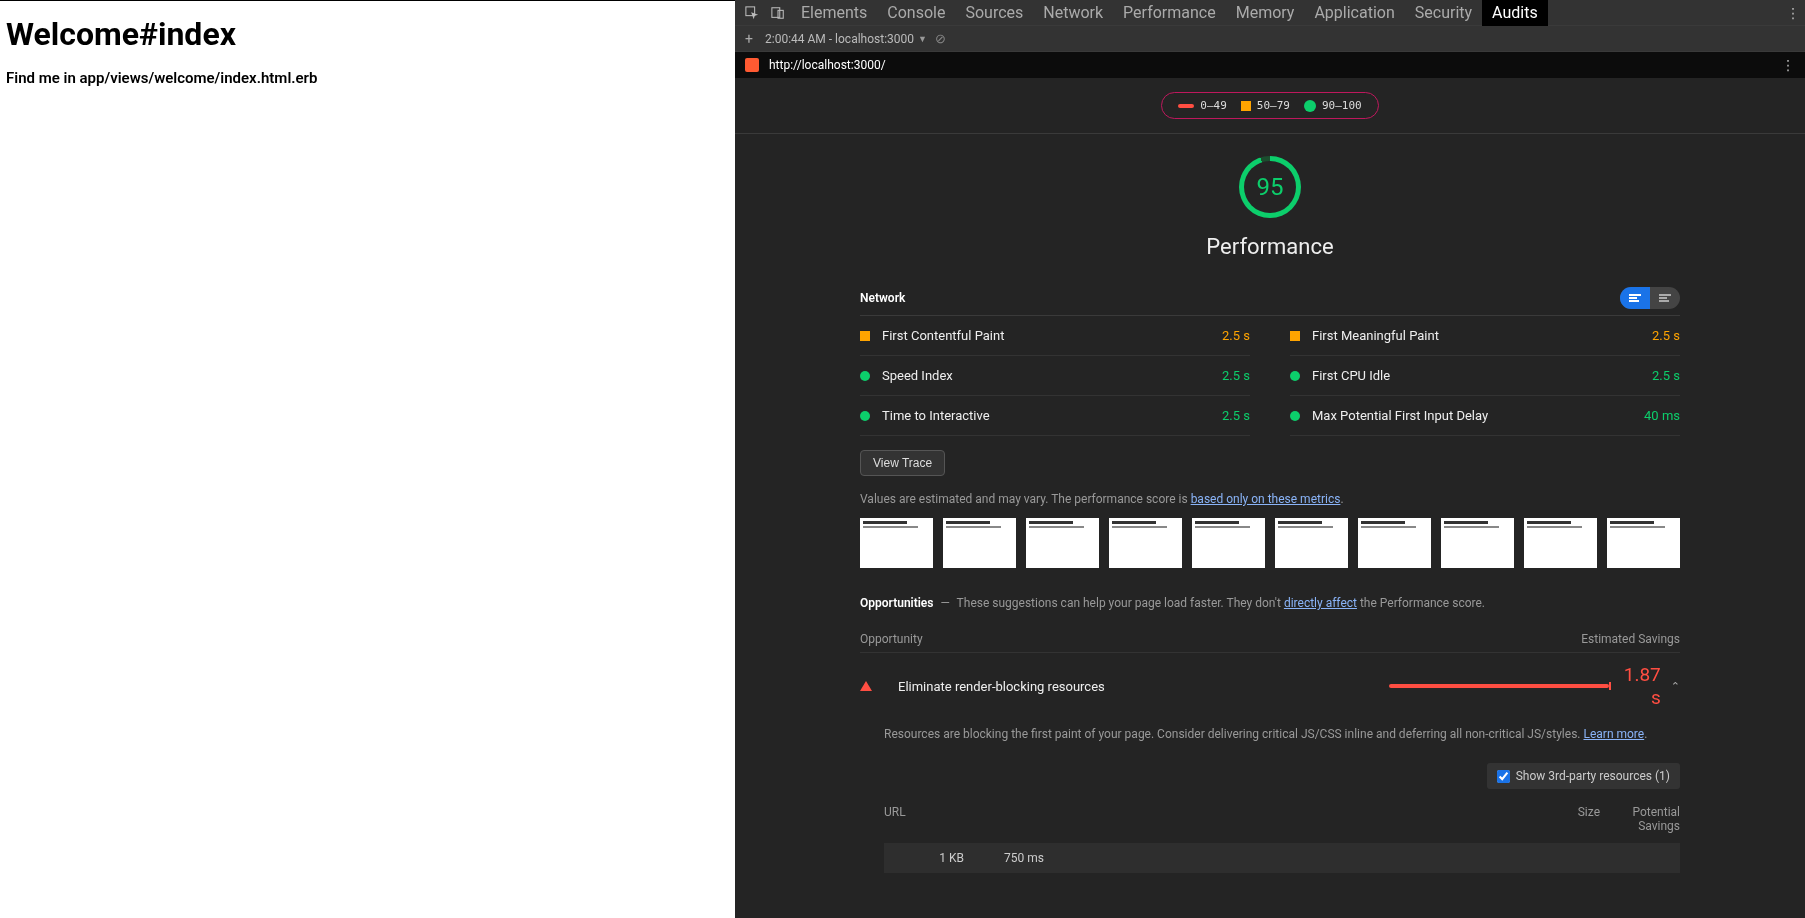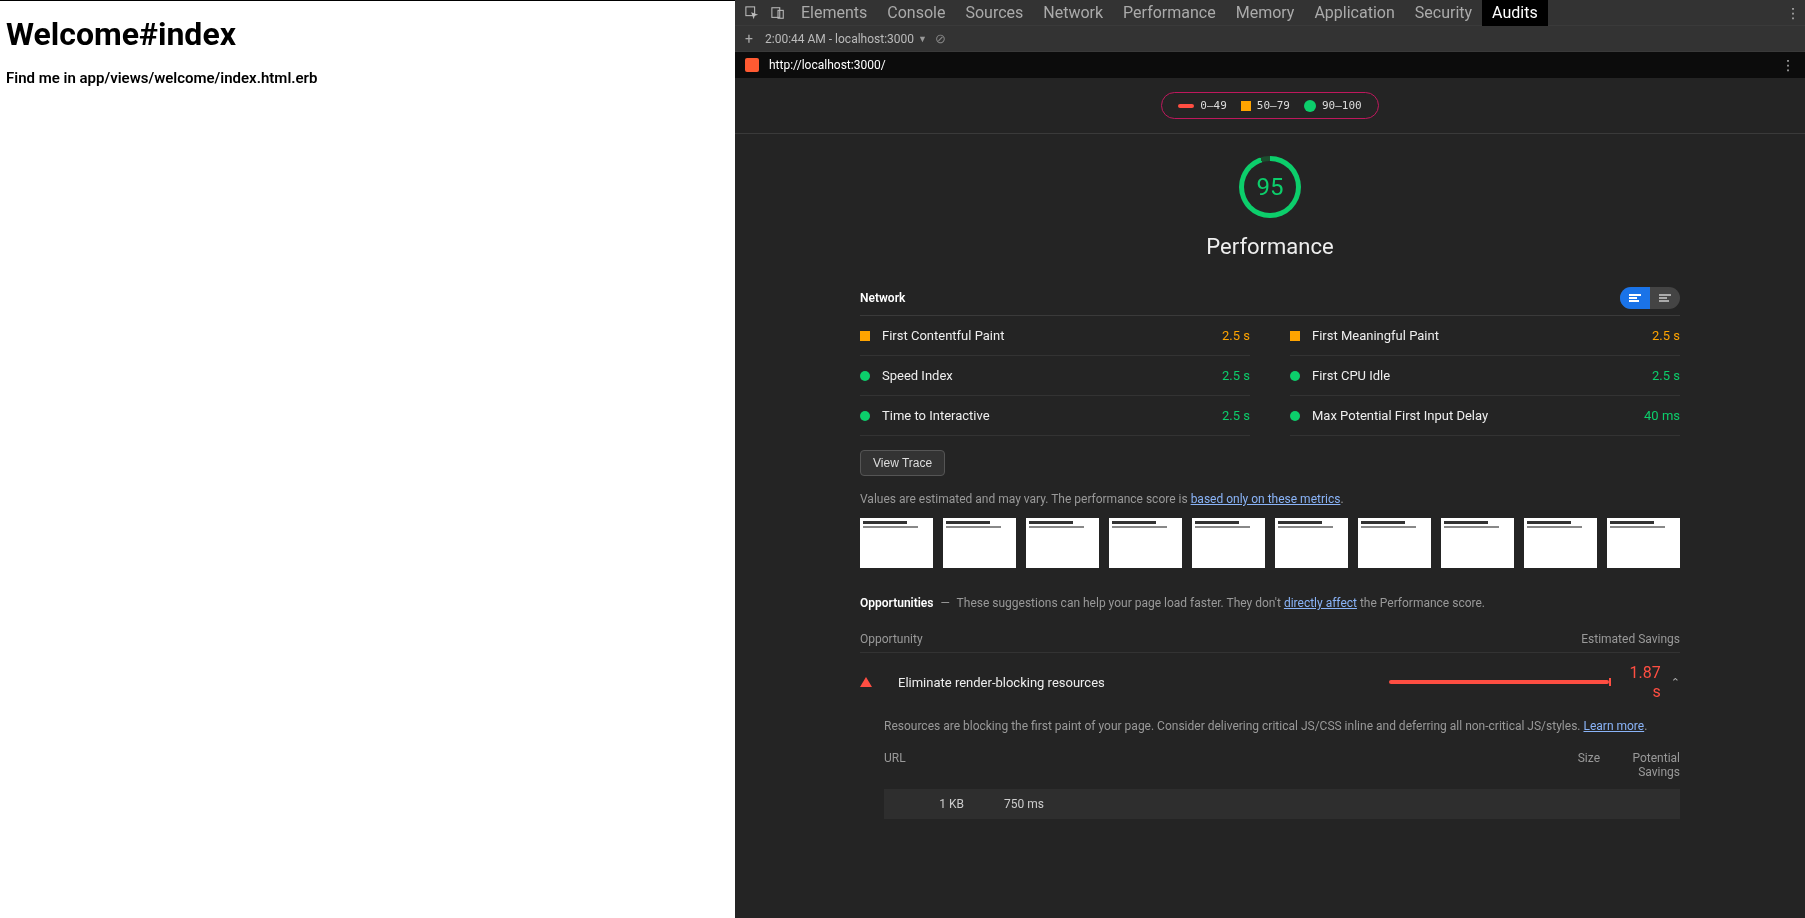--- a/index.html
+++ b/index.html
@@ -91,21 +91,21 @@
 .opp-head .dash { color: #999; margin: 0 4px; }
 .opp-head .desc { color: #999; }
 .opp-head a { color: #8ab4f8; text-decoration: underline; }
 
 .opp-cols { display: flex; justify-content: space-between; color: #999; font-size: 12px; margin-top: 22px; padding-bottom: 6px; }
 .opp-row { display: flex; align-items: center; padding: 10px 0; border-top: 1px solid #333; }
 .opp-tri { width: 0; height: 0; border-left: 6px solid transparent; border-right: 6px solid transparent; border-bottom: 10px solid #ff4e42; margin-right: 12px; }
 .opp-name { color: #eee; font-size: 13px; flex: 1; margin-left: 14px; }
 .opp-bar { width: 220px; height: 4px; background: #ff4e42; margin-right: 10px; border-radius: 2px; position: relative; }
 .opp-bar::after { content:""; position:absolute; right:-2px; top:-2px; width:2px; height:8px; background:#ff4e42; }
-.opp-val { color: #ff4e42; font-size: 16px; width: 42px; text-align: right; margin-right: 10px; }
+.opp-val { color: #ff4e42; font-size: 19px; width: 42px; text-align: right; margin-right: 10px; }
 .opp-chev { color: #aaa; font-size: 11px; cursor: pointer; }
 .opp-desc { color: #999; font-size: 12px; margin: 6px 0 0 24px; line-height: 1.5; }
 .opp-desc a { color: #8ab4f8; }
 
 .third-party { display: flex; justify-content: flex-end; margin-top: 20px; }
 .third-party .box { background: #333; padding: 6px 10px; border-radius: 3px; display: flex; align-items: center; gap: 6px; font-size: 12px; color: #ccc; }
 .third-party input { accent-color: #1a73e8; }
 
 .res-table-head { display: flex; color: #999; font-size: 12px; margin: 16px 0 10px 24px; }
 .res-col-url { flex: 1; }
@@ -288,20 +288,26 @@
         <span class="opp-name">Eliminate render-blocking resources</span>
         <span class="opp-bar"></span>
         <span class="opp-val">1.87 s</span>
         <span class="opp-chev">⌃</span>
       </div>
 
       <div class="opp-desc">
         <span>Resources are blocking the first paint of your page. Consider delivering critical JS/CSS inline and deferring all non-critical JS/styles. </span><a href="#">Learn more</a><span>.</span>
       </div>
 
+      <div class="third-party">
+        <label class="box">
+          <input type="checkbox" checked="" style="">
+          <span>Show 3rd-party resources (1)</span>
+        </label>
+      </div>
 
       <div class="res-table-head">
         <span class="res-col-url">URL</span>
         <span class="res-col-size">Size</span>
         <span class="res-col-sav">Potential Savings</span>
       </div>
 
       <div class="res-row">
         <span class="res-col-size">1 KB</span>
         <span class="res-col-sav">750 ms</span>

